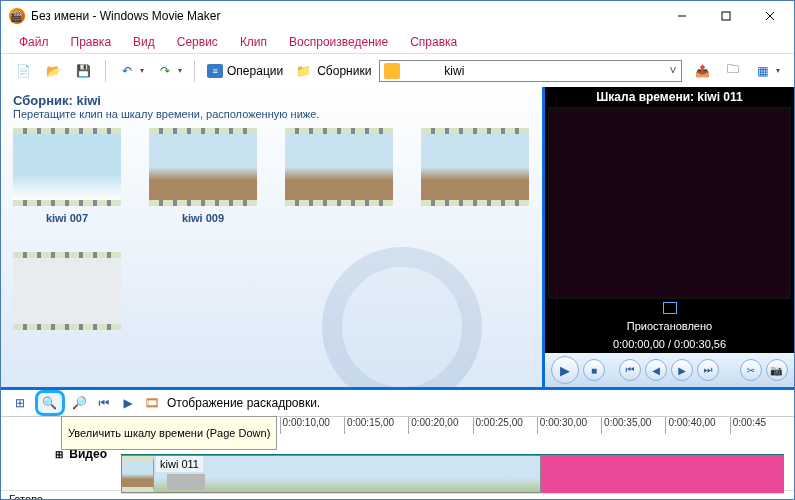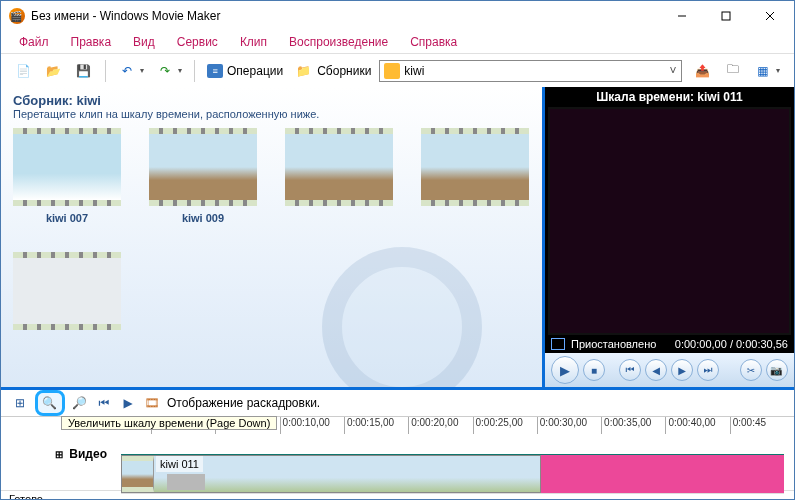--- a/index.html
+++ b/index.html
@@ -9,39 +9,39 @@
 .titlebar .title { flex: 1; font-size: 12px; color: #000; }
 .titlebar .wbtn { width: 44px; height: 28px; display: flex; align-items: center; justify-content: center; }
 .menubar { height: 22px; display: flex; align-items: center; padding: 0 8px; gap: 2px; }
 .menubar .mitem { padding: 2px 10px; font-size: 12px; color: #be185d; }
 .toolbar { height: 34px; display: flex; align-items: center; padding: 0 10px; gap: 4px; border-top: 1px solid #e0e0e0; }
 .toolbar .sep { width: 1px; height: 22px; background: #ccc; margin: 0 4px; }
 .toolbar .tbtn { padding: 2px 4px; display: flex; align-items: center; gap: 4px; height: 26px; }
 .toolbar .ticon { width: 18px; height: 18px; display: flex; align-items: center; justify-content: center; }
 .combowrap { flex: 1; display: flex; align-items: center; border: 1px solid #888; height: 22px; min-width: 0; padding-left: 4px; }
 .combowrap .cicon { width: 16px; height: 16px; background: #fb3; border-radius: 2px; margin-right: 4px; }
-.combowrap .ctext { flex: 1; font-size: 12px; }
+.combowrap .ctext { flex: 1; font-size: 12px; margin-left: 40px; }
 .combowrap .cdrop { width: 16px; text-align: center; color: #555; }
 .main { display: flex; height: 300px; justify-content: flex-end; }
 .coll { flex: 1; background: linear-gradient(180deg,#fff 0%,#eaf2fb 60%,#dce9f7 100%); padding: 6px 12px; position: relative; overflow: hidden; }
 .coll h3 { font-size: 13px; font-weight: bold; color: #2a4d7d; }
 .coll .sub { font-size: 11px; color: #2a4d7d; margin-bottom: 8px; }
 .thumbs { display: flex; flex-wrap: wrap; gap: 28px; }
 .thumb { width: 108px; font-weight: bold; }
 .thumb .frame { width: 108px; height: 78px; background: #000; border-top: 6px solid #d8e4c8; border-bottom: 6px solid #d8e4c8; position: relative; }
 .thumb .frame.sky { background: linear-gradient(180deg,#bfe0ee 60%,#fff 100%); }
 .thumb .frame.kiwi { background: linear-gradient(180deg,#c8e2ef 50%,#a88860 70%); }
 .thumb .frame::before, .thumb .frame::after { content: ""; position: absolute; left: 0; right: 0; height: 6px; background-image: repeating-linear-gradient(90deg,#d8e4c8 0 10px,#888 10px 14px); }
 .thumb .frame::before { top: -6px; } .thumb .frame::after { bottom: -6px; }
 .thumb .label { text-align: center; font-size: 11px; color: #2a4d7d; margin-top: 6px; }
 .bigfilm { position: absolute; right: 60px; bottom: -20px; width: 160px; height: 160px; opacity: 0.25; border-radius: 50%; border: 20px solid #8aa8c8; background: #cde1f2; }
 .preview { width: 252px; background: #000; border-left: 3px solid #0a6dd8; display: flex; flex-direction: column; }
 .preview .ptitle { color: #fff; font-weight: bold; font-size: 12px; text-align: center; padding: 3px 0; }
 .preview .screen { flex: 1; background: #1a0515; margin: 0 3px; border: 2px solid #111; }
-.preview .status { display: flex; align-items: center; padding: 3px 6px; color: #fff; font-size: 11px; gap: 6px; }
+.preview .status { display: flex; align-items: center; padding: 3px 18px; color: #fff; font-size: 11px; gap: 6px; flex-direction: column; }
 .preview .status .sicon { width: 14px; height: 12px; border: 1px solid #6af; }
 .preview .status .stxt { flex: 1; }
 .preview .controls { background: linear-gradient(180deg,#eaf4ff,#c8dcf0); height: 34px; display: flex; align-items: center; padding: 0 6px; gap: 4px; }
 .preview .controls .pbtn { width: 22px; height: 22px; border-radius: 50%; background: linear-gradient(180deg,#fff,#d0e2f4); border: 1px solid #8ab0d8; display: flex; align-items: center; justify-content: center; color: #2a5d9c; font-size: 10px; }
 .preview .controls .pbtn.big { width: 28px; height: 28px; font-size: 13px; }
 .preview .controls .spacer { flex: 1; }
 .timeline { border-top: 3px solid #0a6dd8; position: relative; }
 .timeline .tlbar { height: 26px; display: flex; align-items: center; padding: 0 10px; gap: 6px; background: #fff; }
 .timeline .tlbar .tlicon { width: 18px; height: 18px; display: flex; align-items: center; justify-content: center; color: #2a5d9c; }
 .timeline .tlbar .highlight { border: 3px solid #1da8ff; border-radius: 8px; padding: 1px 3px; background: #eaf6ff; }
@@ -50,21 +50,21 @@
 .timeline .track { display: flex; align-items: center; height: 40px; }
 .timeline .track .tlabel { width: 120px; text-align: right; padding-right: 14px; font-size: 12px; font-weight: bold; }
 .timeline .track .tcontent { flex: 1; height: 100%; position: relative; background: #ec4899; border-top: 1px solid #0f766e; border-bottom: 1px solid #ddd; margin-right: 10px; margin-top: 40px; }
 .timeline .clip { position: absolute; left: 0; top: 0; bottom: 0; width: 420px; border: 1px solid #888; background: linear-gradient(180deg,#cfe4f2 60%,#b0c898 100%); }
 .timeline .clip .clipthumb { width: 32px; height: 100%; background: linear-gradient(180deg,#c8e2ef 50%,#a88860 70%); border-right: 1px solid #999; float: left; border-top: 5px solid #d8e4c8; border-bottom: 5px solid #d8e4c8; }
 .timeline .clip .clipname { font-size: 11px; padding: 2px 4px; position: absolute; top: 0; left: 34px; background: rgba(255,255,255,.6); }
 .timeline .scroll { height: 16px; background: #e8e8e8; display: flex; margin-left: 150px; margin-right: 10px; }
 .timeline .scroll .sbtn { width: 16px; background: #d0d0d0; text-align: center; font-size: 9px; line-height: 16px; }
 .timeline .scroll .strack { flex: 1; position: relative; }
 .timeline .scroll .sthumb { position: absolute; left: 0; width: 38px; top: 0; bottom: 0; background: #b8b8b8; }
-.tooltip { position: absolute; top: 26px; left: 60px; background: #ffffe8; border: 1px solid #999; padding: 0 6px; font-size: 11px; z-index: 10; }
+.tooltip { position: absolute; top: 26px; left: 60px; background: #ffffe8; border: 1px solid #999; padding: 10px 6px; font-size: 11px; z-index: 10; }
 .statusbar { height: 20px; border-top: 1px solid #ddd; padding: 2px 8px; font-size: 11px; }
 </style>
 </head>
 <body>
 
 <div class="titlebar">
   <div class="icon">🎬</div>
   <div class="title">Без имени - Windows Movie Maker</div>
   <div class="wbtn">
       <svg width="10" height="10">

